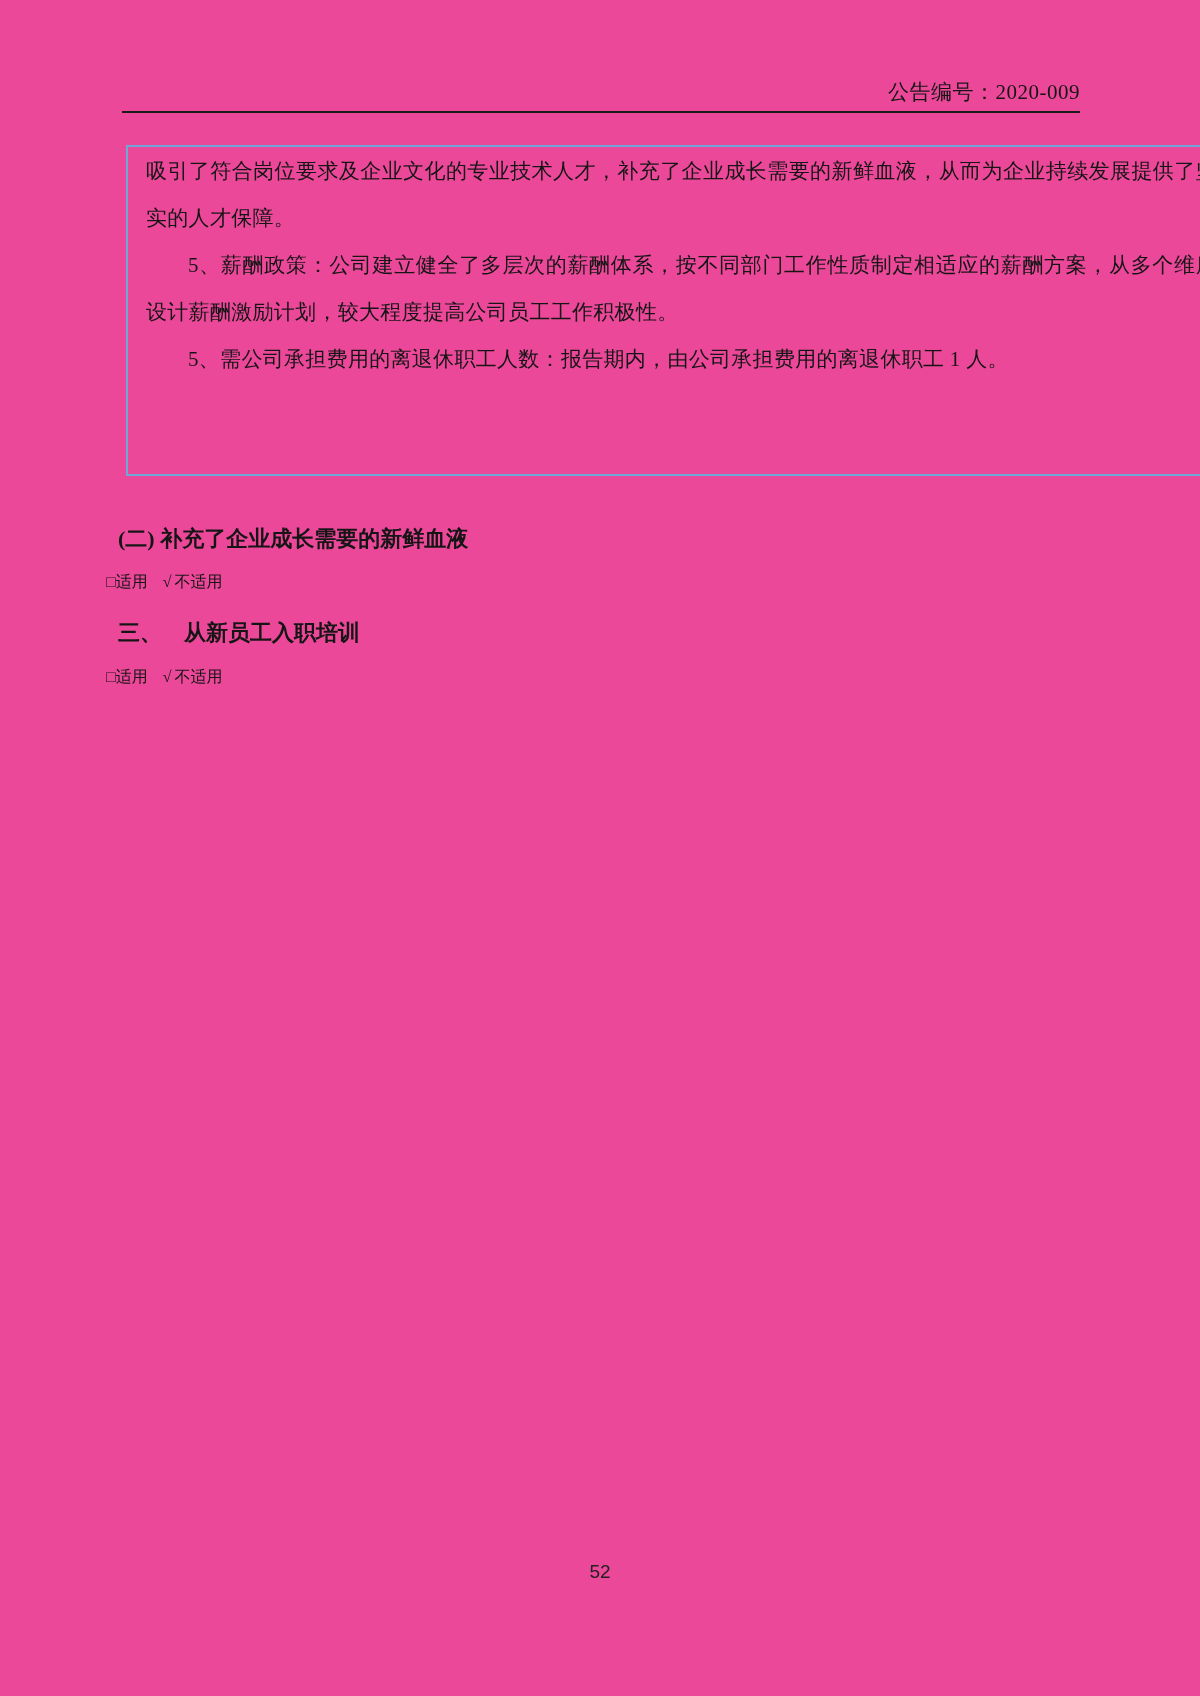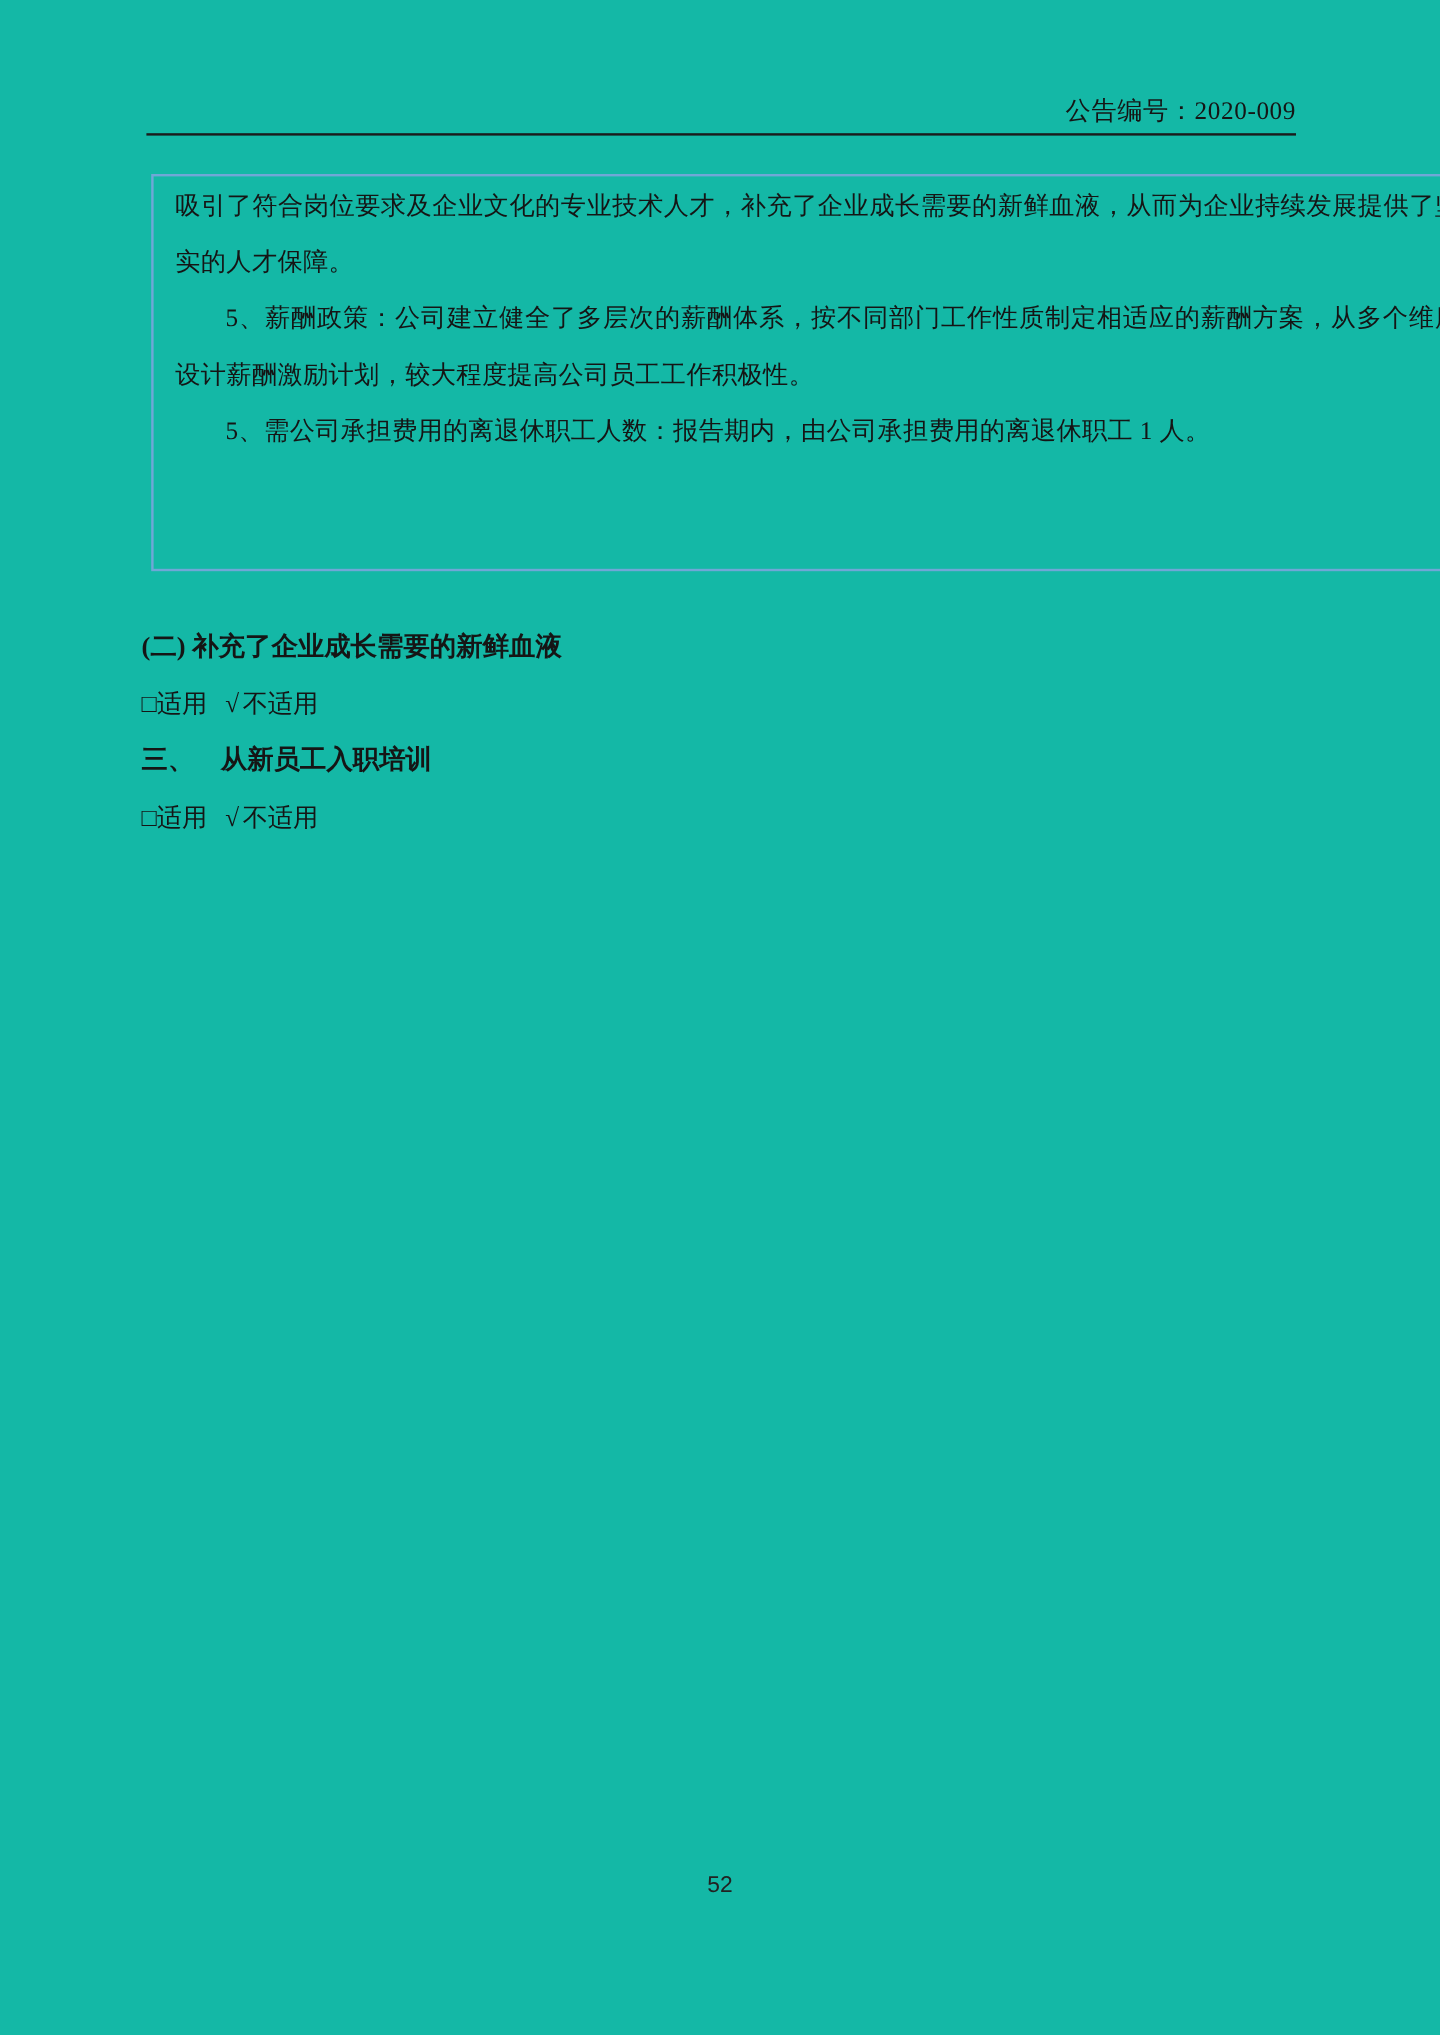--- a/index.html
+++ b/index.html
@@ -2,21 +2,21 @@
 <html><head>
 <meta charset="utf-8">
 <style>
   * { margin: 0; padding: 0; box-sizing: border-box; }
   html, body { background: #e9e9e9; }
   .page {
     position: relative;
     width: 1200px;
     height: 1696px;
     margin: 0 auto;
-    background: #14b8a6;
+    background: #ec4899;
     font-family: "Liberation Serif", "DejaVu Serif", serif;
     color: #151515;
     overflow: hidden;
   }
   .header-text {
     position: absolute;
     top: 78px;
     right: 120px;
     font-size: 21px;
     letter-spacing: 0.5px;
@@ -51,22 +51,22 @@
   .section-heading {
     position: absolute;
     left: 118px;
     font-size: 22px;
     font-weight: bold;
     white-space: nowrap;
   }
   .heading-2 .num { display: inline-block; margin-right: 22px; }
   .applicability {
     position: absolute;
-    left: 118px;
-    font-size: 21px;
+    left: 106px;
+    font-size: 16px;
     white-space: nowrap;
   }
   .applicability .chk-box { display: inline-block; }
   .applicability .chk-mark { display: inline-block; margin-left: 15px; margin-right: 3px; }
   .page-number {
     position: absolute;
     top: 1549px;
     left: 0;
     width: 100%;
     text-align: center;

